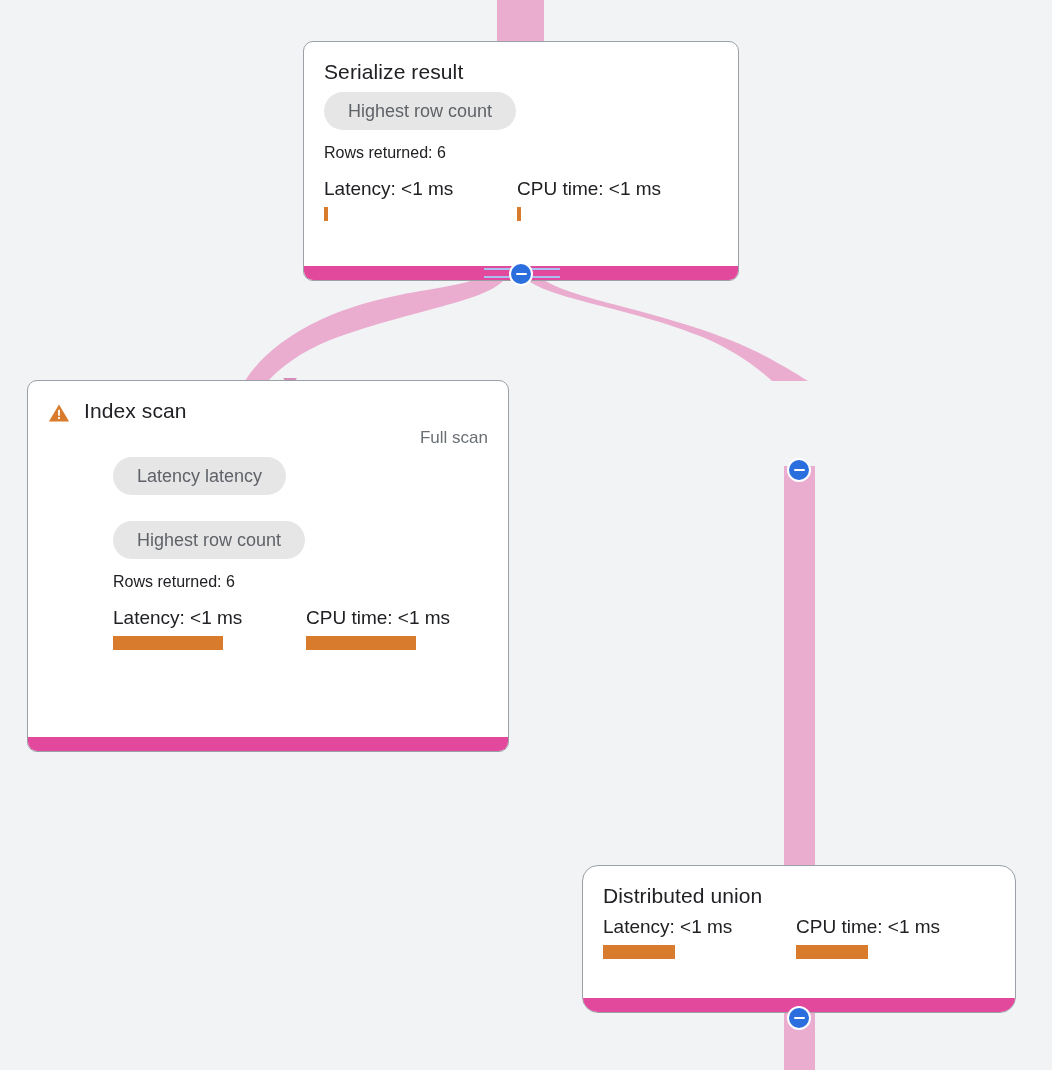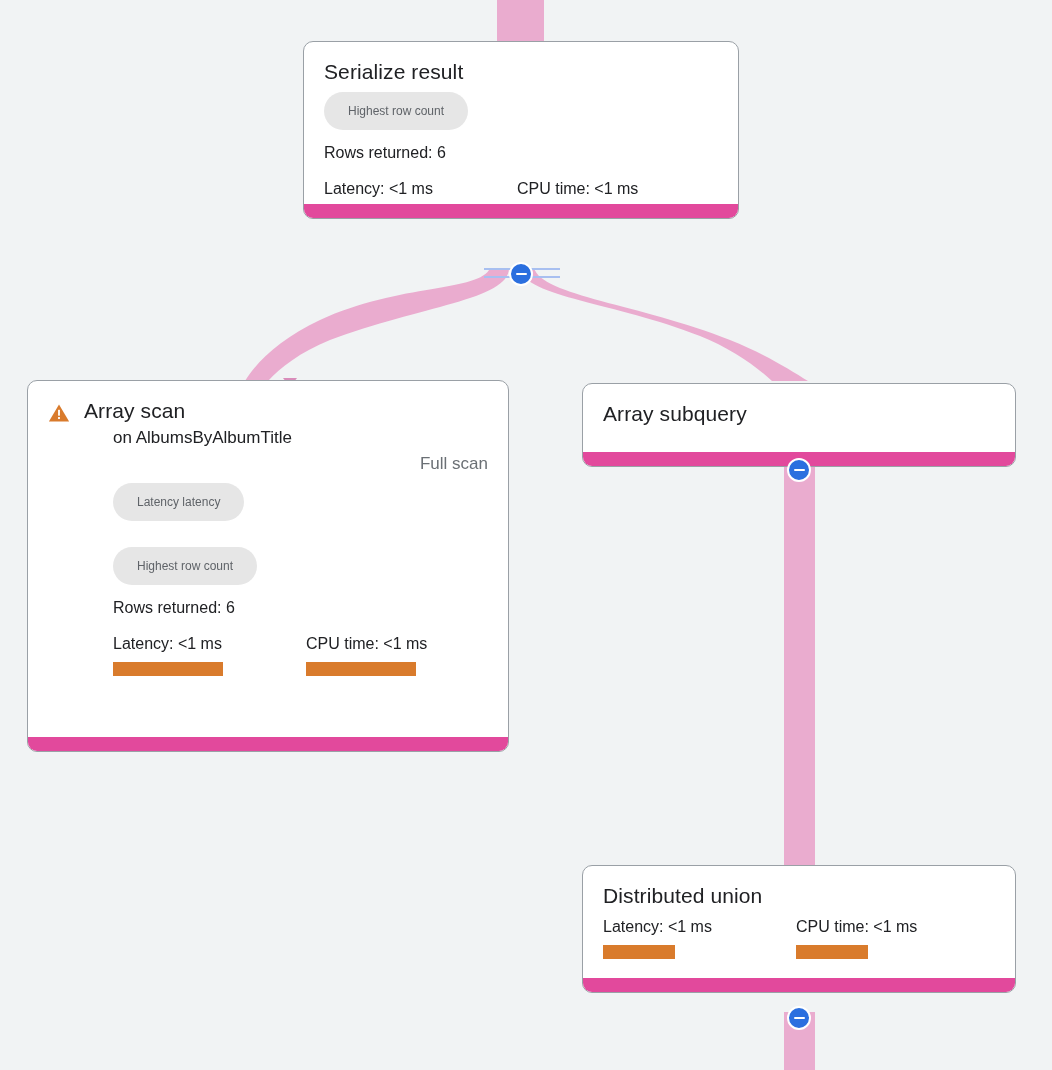--- a/index.html
+++ b/index.html
@@ -78,21 +78,21 @@
     padding-left: 65px;
   }
 
   .chips {
     margin: 6px 0 2px 0;
   }
   .chip {
     display: inline-block;
     background: #e6e6e6;
     color: #5f6368;
-    font-size: 12px;
+    font-size: 18px;
     line-height: 20px;
     border-radius: 20px;
     padding: 9px 24px 9px 24px;
     margin-bottom: 8px;
   }
 
   .rows-line {
     font-size: 16px;
     line-height: 26px;
     color: #202124;
@@ -100,21 +100,21 @@
   }
 
   .metrics {
     display: flex;
     margin-top: 12px;
   }
   .metric {
     box-sizing: border-box;
   }
   .metric-label {
-    font-size: 16px;
+    font-size: 19px;
     line-height: 22px;
     color: #202124;
     white-space: nowrap;
   }
   .metric-bar {
     height: 14px;
     background: #d97b2c;
     margin-top: 7px;
   }
 
@@ -146,24 +146,24 @@
     z-index: 35;
     pointer-events: none;
   }
   .rail {
     position: absolute;
     height: 2px;
     background: #a8bff0;
   }
 
   
-  #node-serialize   { left: 303px; top: 41px;  width: 436px; height: 178px; }
+  #node-serialize   { left: 303px; top: 41px;  width: 436px; height: 240px; }
   #node-indexscan   { left: 27px;  top: 380px; width: 482px; height: 372px; }
   #node-arraysub    { left: 582px; top: 383px; width: 434px; height: 84px;  }
-  #node-distunion   { left: 582px; top: 865px; width: 434px; height: 128px; }
+  #node-distunion   { left: 582px; top: 865px; width: 434px; height: 148px; border-radius: 16px; }
 </style>
 </head>
 <body>
 
 <div id="canvas">
 
   <svg id="edges" viewBox="0 0 1052 1070" width="1052" height="1070">
 
     <rect x="497" y="0" width="47" height="45" fill="#eaaccf"></rect>
 
@@ -222,24 +222,23 @@
   <div class="node" id="node-indexscan">
     <div class="node-body">
       <div class="node-title-row">
         <span class="warn-icon">
           <svg viewBox="0 0 24 24" width="22" height="22">
             <path d="M12 2.6 L23 21.4 L1 21.4 Z" fill="#d97b2c"></path>
             <rect x="11" y="8.5" width="2" height="6.4" fill="#ffffff"></rect>
             <rect x="11" y="16.4" width="2" height="2.2" fill="#ffffff"></rect>
           </svg>
         </span>
-        <div class="node-title">Array scan</div>
+        <div class="node-title">Index scan</div>
       </div>
       <div class="indent">
-        <div class="node-sub">on AlbumsByAlbumTitle</div>
         <div class="node-sub muted">Full scan</div>
         <div class="chips">
           <span class="chip">Latency latency</span><br>
           <br>
           <span class="chip">Highest row count</span>
         </div>
         <div class="rows-line">Rows returned: 6</div>
         <div class="metrics">
           <div class="metric" style="width:193px">
             <div class="metric-label">Latency: &lt;1 ms</div>
@@ -248,28 +247,20 @@
           <div class="metric">
             <div class="metric-label">CPU time: &lt;1 ms</div>
             <div class="metric-bar" style="width:110px"></div>
           </div>
         </div>
       </div>
     </div>
     <div class="node-bar"></div>
   </div>
 
-  <div class="node" id="node-arraysub">
-    <div class="node-body">
-      <div class="node-title-row">
-        <div class="node-title">Array subquery</div>
-      </div>
-    </div>
-    <div class="node-bar"></div>
-  </div>
   <div class="toggle" style="left:787px; top:458px;"></div>
 
   <div class="node" id="node-distunion">
     <div class="node-body">
       <div class="node-title-row">
         <div class="node-title">Distributed union</div>
       </div>
       <div class="metrics" style="margin-top:6px">
         <div class="metric" style="width:193px">
           <div class="metric-label">Latency: &lt;1 ms</div>

